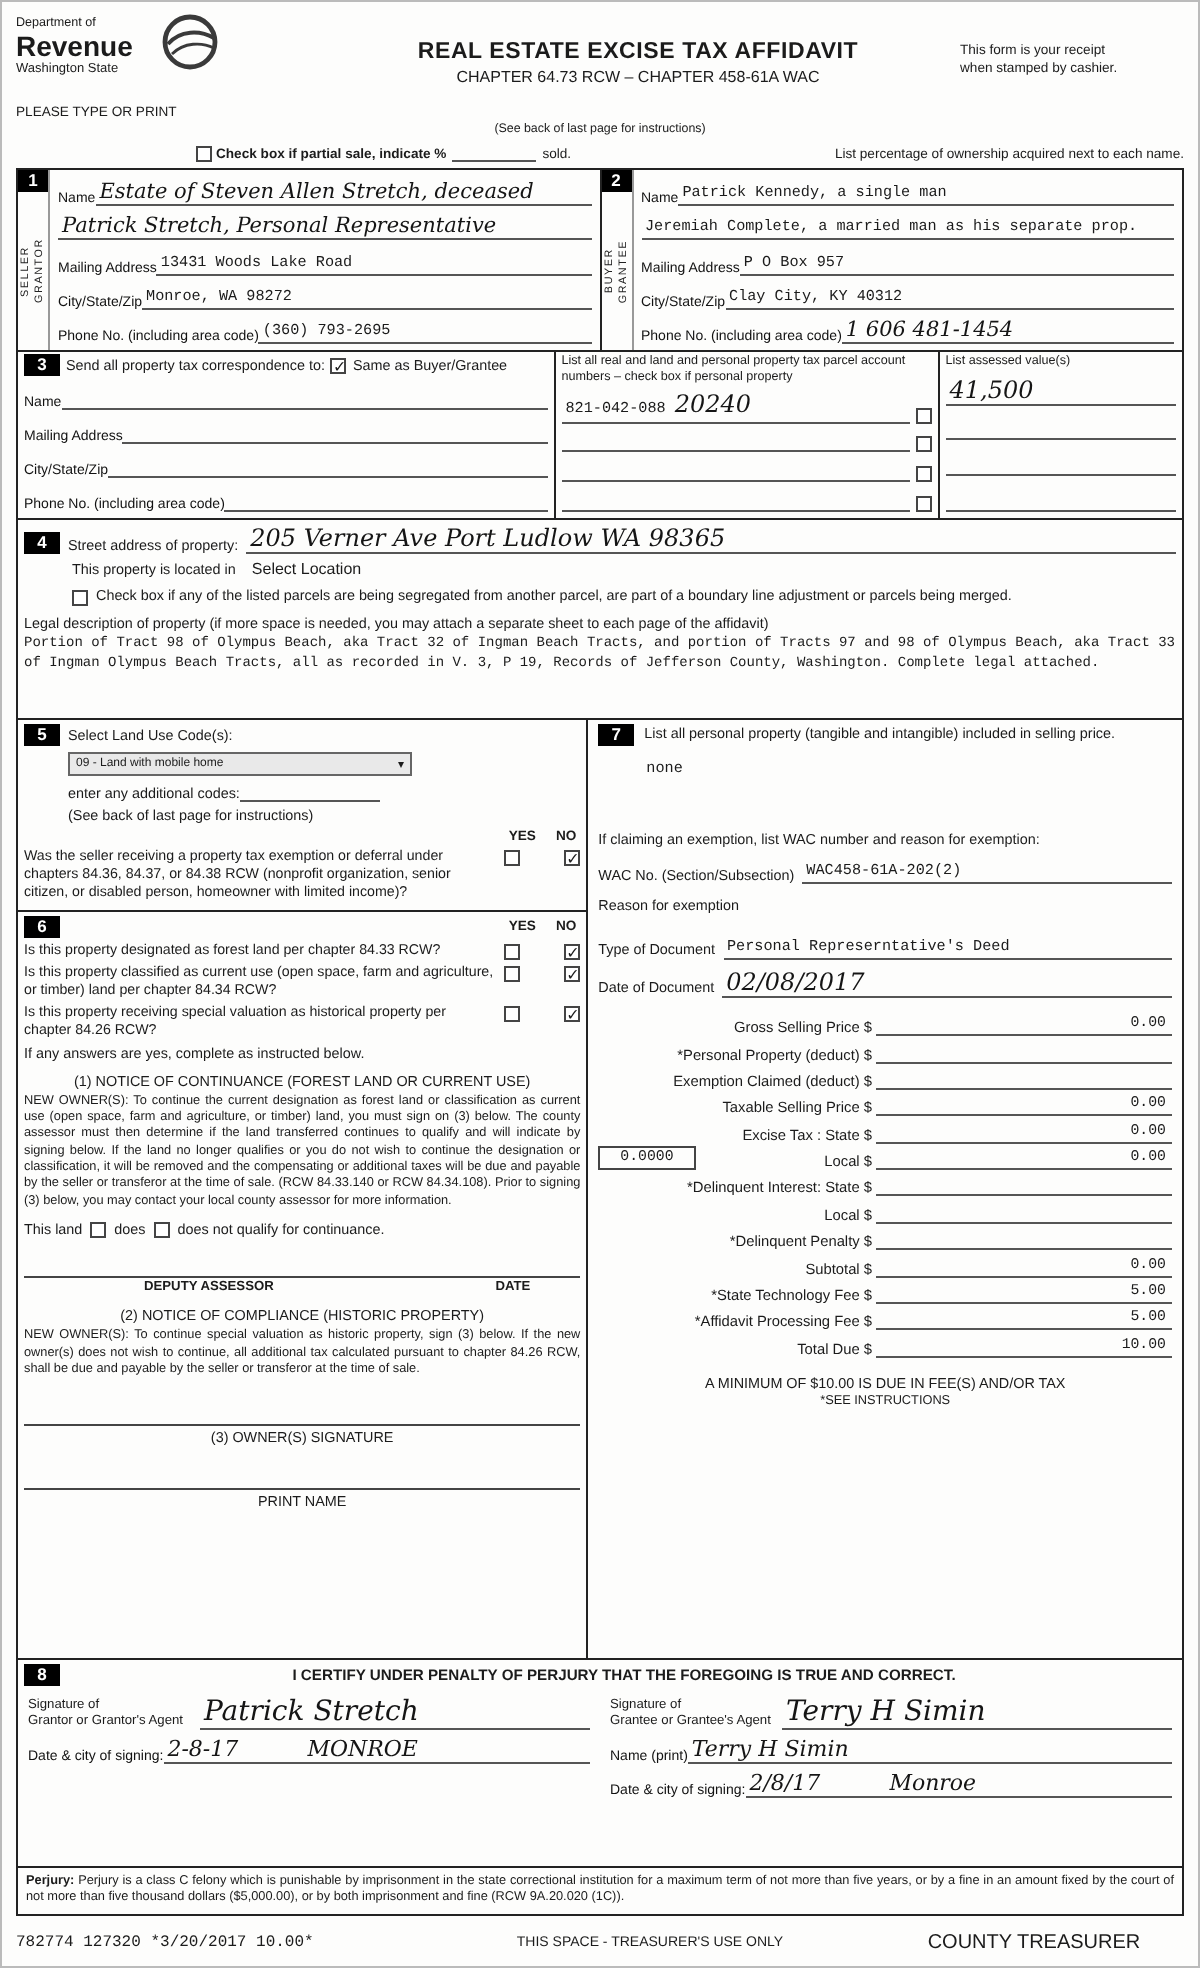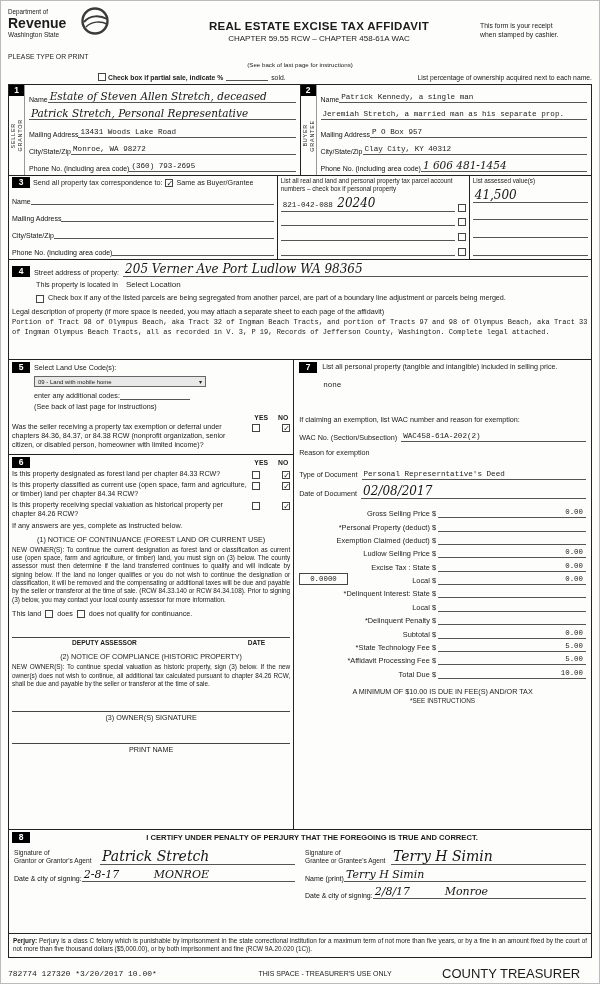--- a/index.html
+++ b/index.html
@@ -80,41 +80,41 @@
   .s8head{display:flex;align-items:center;gap:6px;padding:2px 3px}
   .s8cols{flex:1;display:flex}
   .s8col{flex:1;padding:0 5px 3px;display:flex;flex-direction:column}
   .s8row{display:flex;align-items:flex-end;margin-top:3px}
   .siglabel{width:86px;font-size:6.6px;line-height:1.25}
   .signature{font-size:14px}
   .perjury{border-top:1.5px solid #222;padding:3px 4px;font-size:6.4px;line-height:1.3;text-align:justify}
   .bottom{display:flex;align-items:center;margin-top:8px}
   .stamp{font-family:"Liberation Mono","DejaVu Sans Mono",monospace;font-size:8px;width:200px}
   .bcenter{flex:1;text-align:center;font-size:7px}
-  .bright{width:150px;text-align:left;font-size:13px}
+  .bright{width:150px;text-align:center;font-size:10px}
 </style>
 </head>
 <body>
 
 <div class="page">
 
   <div class="hdr">
     <div class="logoblock">
       <div class="agency1">Department of</div>
       <div class="agency2">Revenue</div>
       <div class="agency3">Washington State</div>
       <svg class="logo" width="30" height="30" viewBox="0 0 30 30">
         <circle cx="15" cy="15" r="12.5" fill="none" stroke="#3a3a3a" stroke-width="2.4"></circle>
         <path d="M4 16 C 10 9, 20 9, 27 13" fill="none" stroke="#3a3a3a" stroke-width="2"></path>
         <path d="M6 21 C 12 15, 21 15, 27 18" fill="none" stroke="#3a3a3a" stroke-width="1.4"></path>
       </svg>
     </div>
     <div class="titleblock">
       <div class="title">REAL ESTATE EXCISE TAX AFFIDAVIT</div>
-      <div class="subtitle">CHAPTER 59.55 RCW – CHAPTER 458-61A WAC</div>
+      <div class="subtitle">CHAPTER 64.73 RCW – CHAPTER 458-61A WAC</div>
     </div>
     <div class="receipt">
       <div>This form is your receipt</div>
       <div>when stamped by cashier.</div>
     </div>
   </div>
 
   <div class="hdr2">
     <div class="ptp">PLEASE TYPE OR PRINT</div>
     <div style="width:80px"></div>
@@ -172,21 +172,21 @@
             <span class="vword">BUYER</span>
             <span class="vword">GRANTEE</span>
           </div>
         </div>
         <div class="pbody">
           <div class="prow">
             <span class="flabel">Name</span>
             <span class="fill mono tval">Patrick Kennedy, a single man</span>
           </div>
           <div class="prow">
-            <span class="fill mono tval">Jeremiah Stretch, a married man as his separate prop.</span>
+            <span class="fill mono tval">Jeremiah Complete, a married man as his separate prop.</span>
           </div>
           <div class="prow">
             <span class="flabel">Mailing Address</span>
             <span class="fill mono tval">P O Box 957</span>
           </div>
           <div class="prow">
             <span class="flabel">City/State/Zip</span>
             <span class="fill mono tval">Clay City, KY 40312</span>
           </div>
           <div class="prow">
@@ -404,21 +404,21 @@
             <span class="lab">*Personal Property (deduct) $</span>
             <span class="val"></span>
           </div>
           <div class="fee">
             <span class="sp"></span>
             <span class="lab">Exemption Claimed (deduct) $</span>
             <span class="val"></span>
           </div>
           <div class="fee">
             <span class="sp"></span>
-            <span class="lab">Ludlow Selling Price $</span>
+            <span class="lab">Taxable Selling Price $</span>
             <span class="val">0.00</span>
           </div>
           <div class="fee">
             <span class="sp"></span>
             <span class="lab">Excise Tax : State $</span>
             <span class="val">0.00</span>
           </div>
           <div class="fee">
             <span class="ratebox">0.0000</span>
             <span class="lab">Local $</span>

